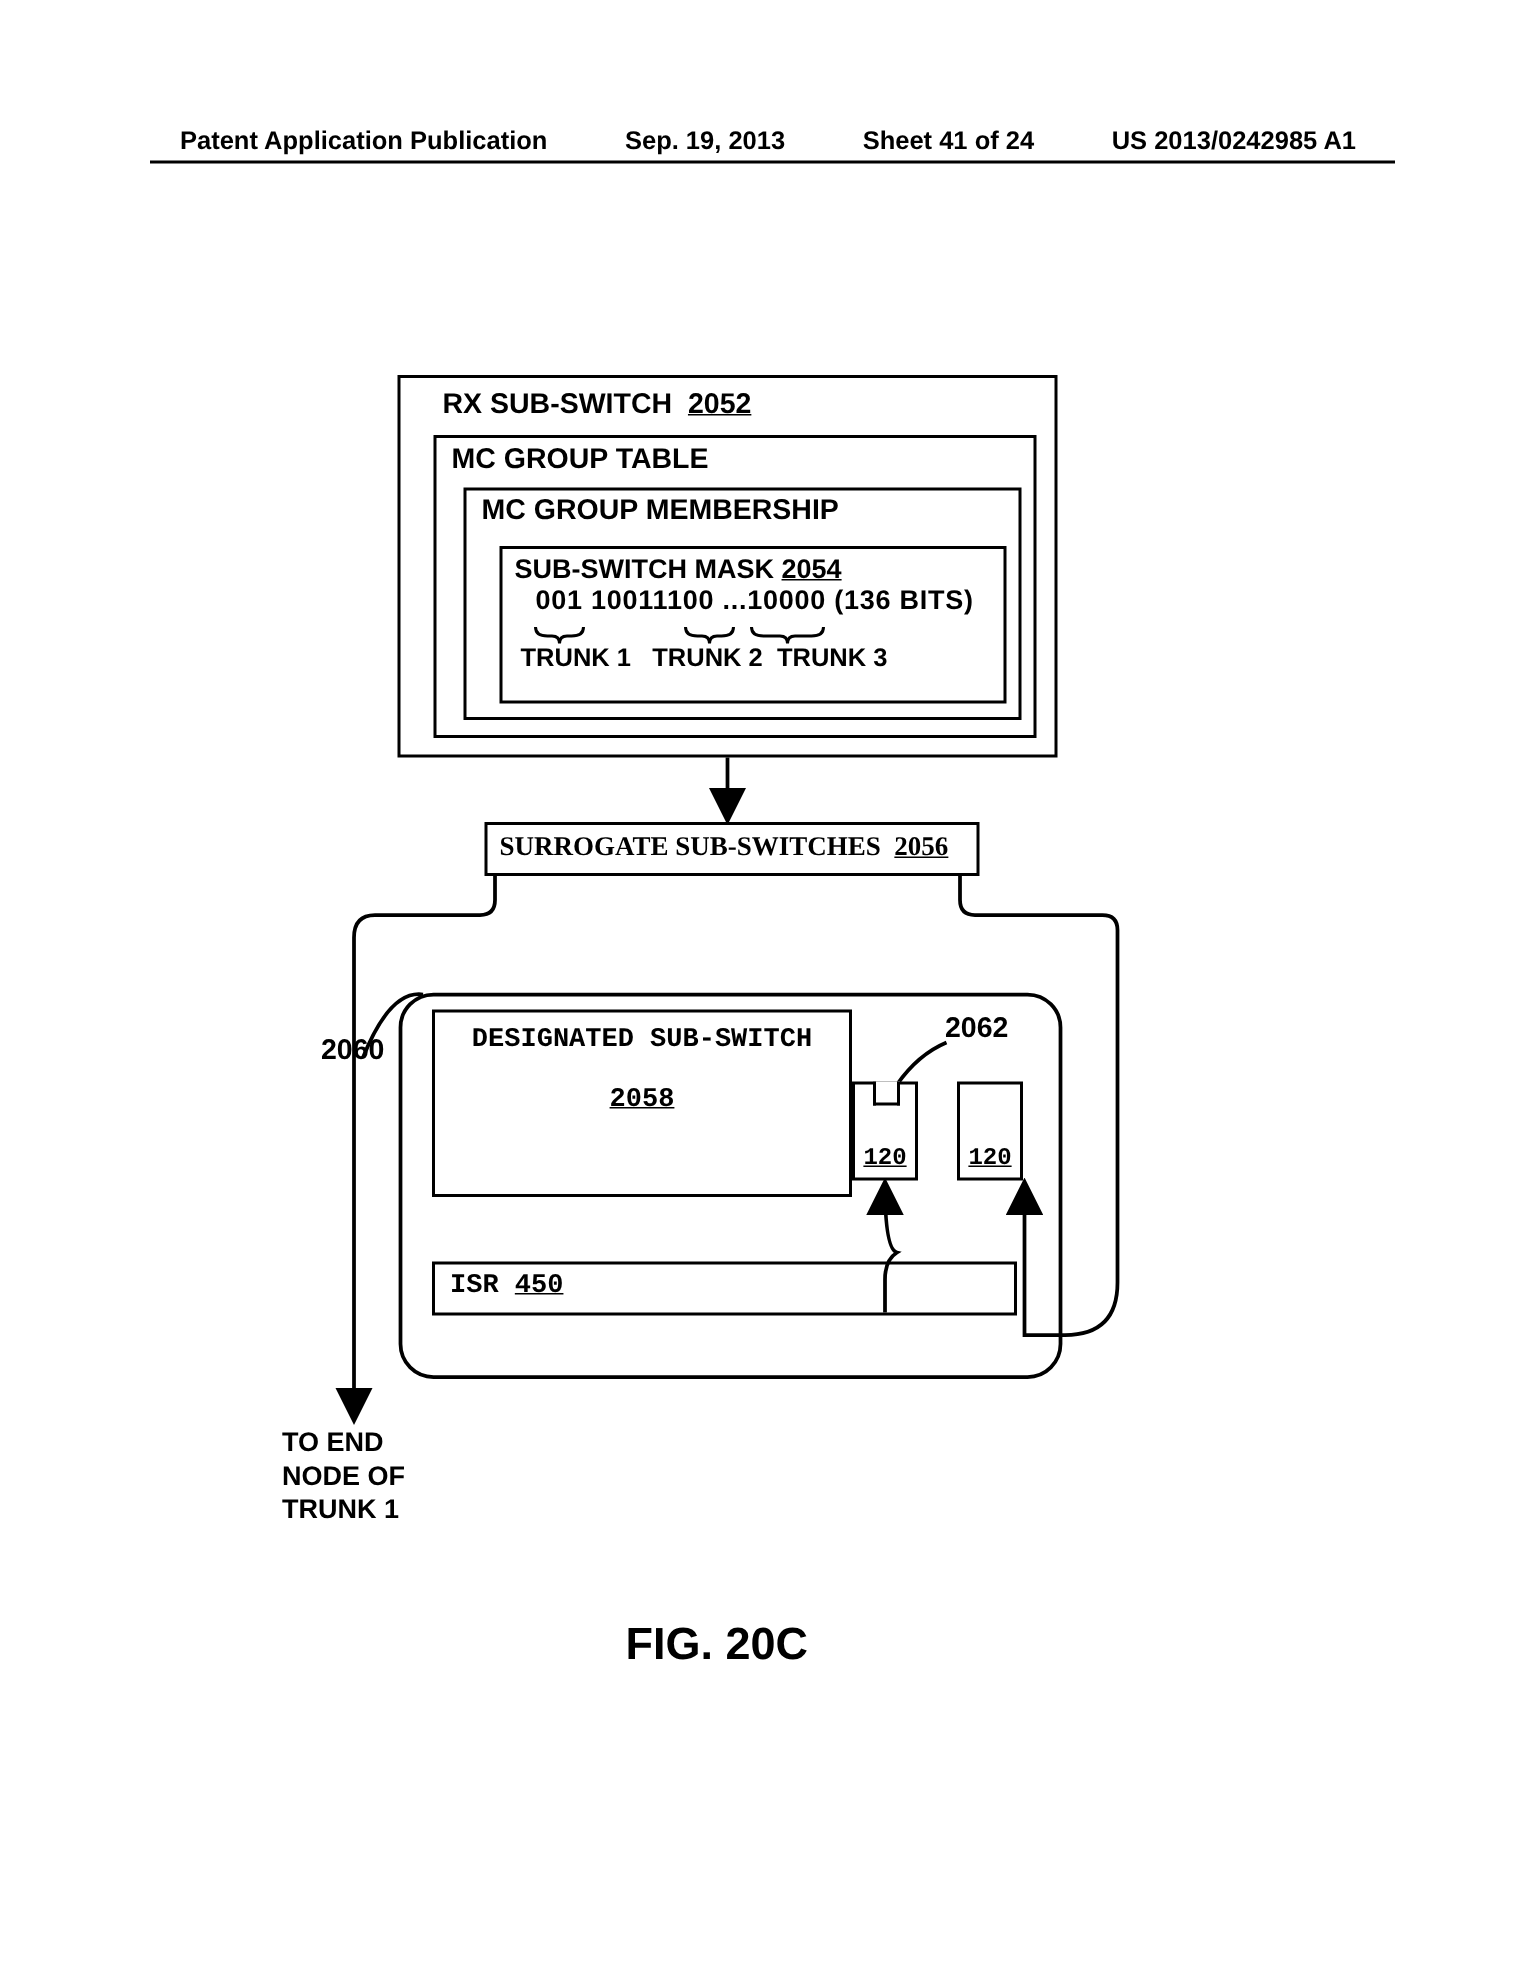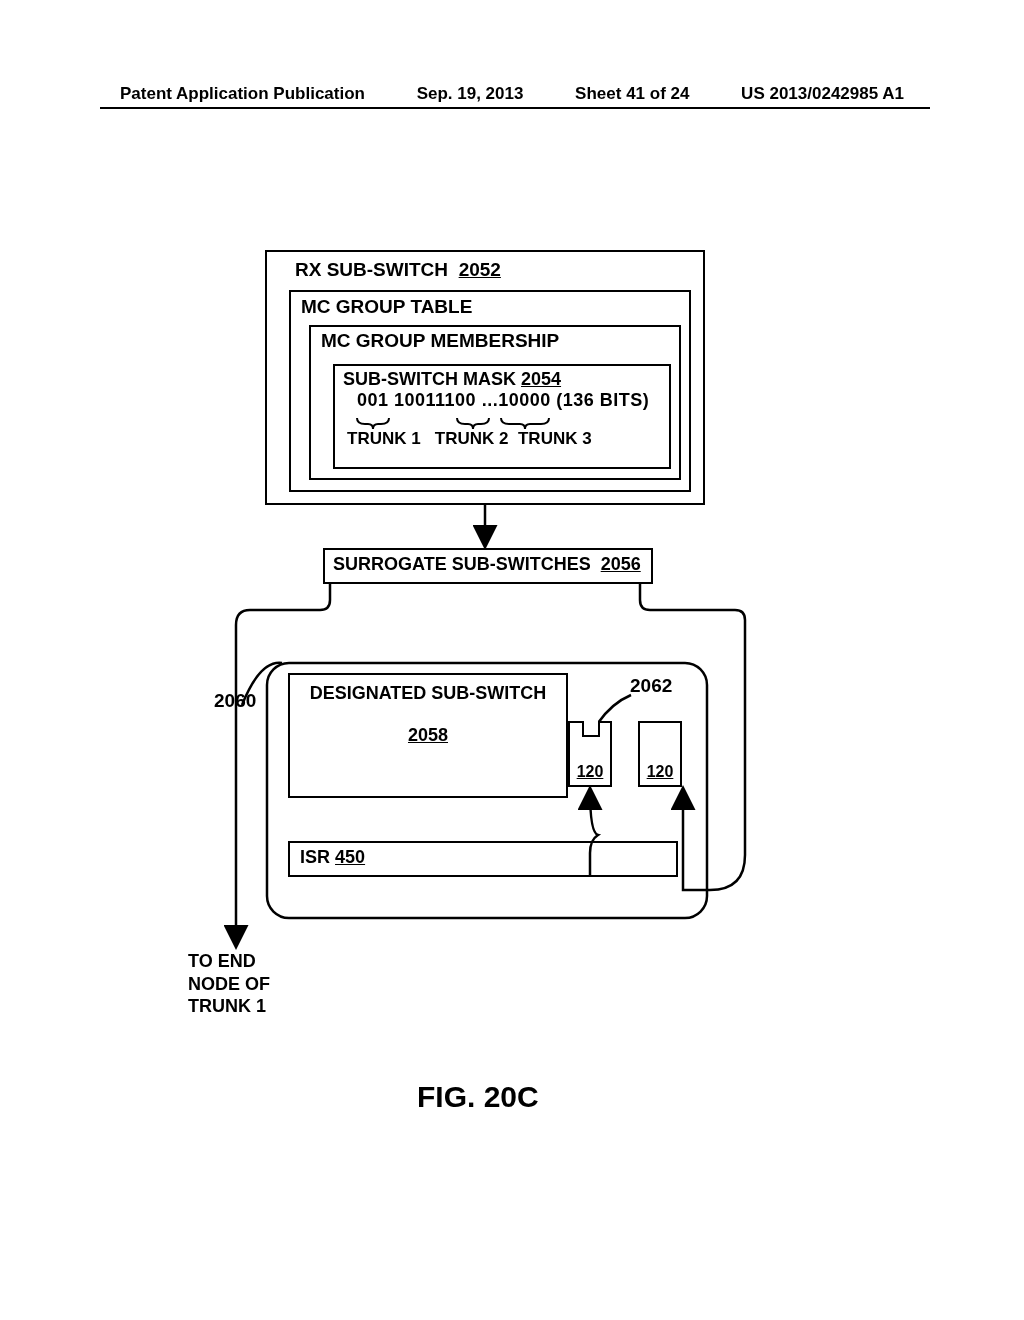--- a/index.html
+++ b/index.html
@@ -79,28 +79,30 @@
     .surrogate-box {
       position: absolute;
       top: 298px;
       left: 143px;
       width: 330px;
       height: 36px;
       border: 2.5px solid black;
       font-size: 18px;
       font-weight: bold;
       padding: 4px 0 0 8px;
+      font-family: Liberation Serif, serif;
     }
     .chassis-box {
       position: absolute;
       top: 413px;
       left: 85px;
       width: 385px;
       border: none;
       height: 255px;
+      font-family: Liberation Mono, monospace;
     }
     .designated-rect {
       position: absolute;
       top: 10px;
       left: 23px;
       width: 280px;
       height: 125px;
       border: 2.5px solid black;
       text-align: center;
       font-size: 18px;

